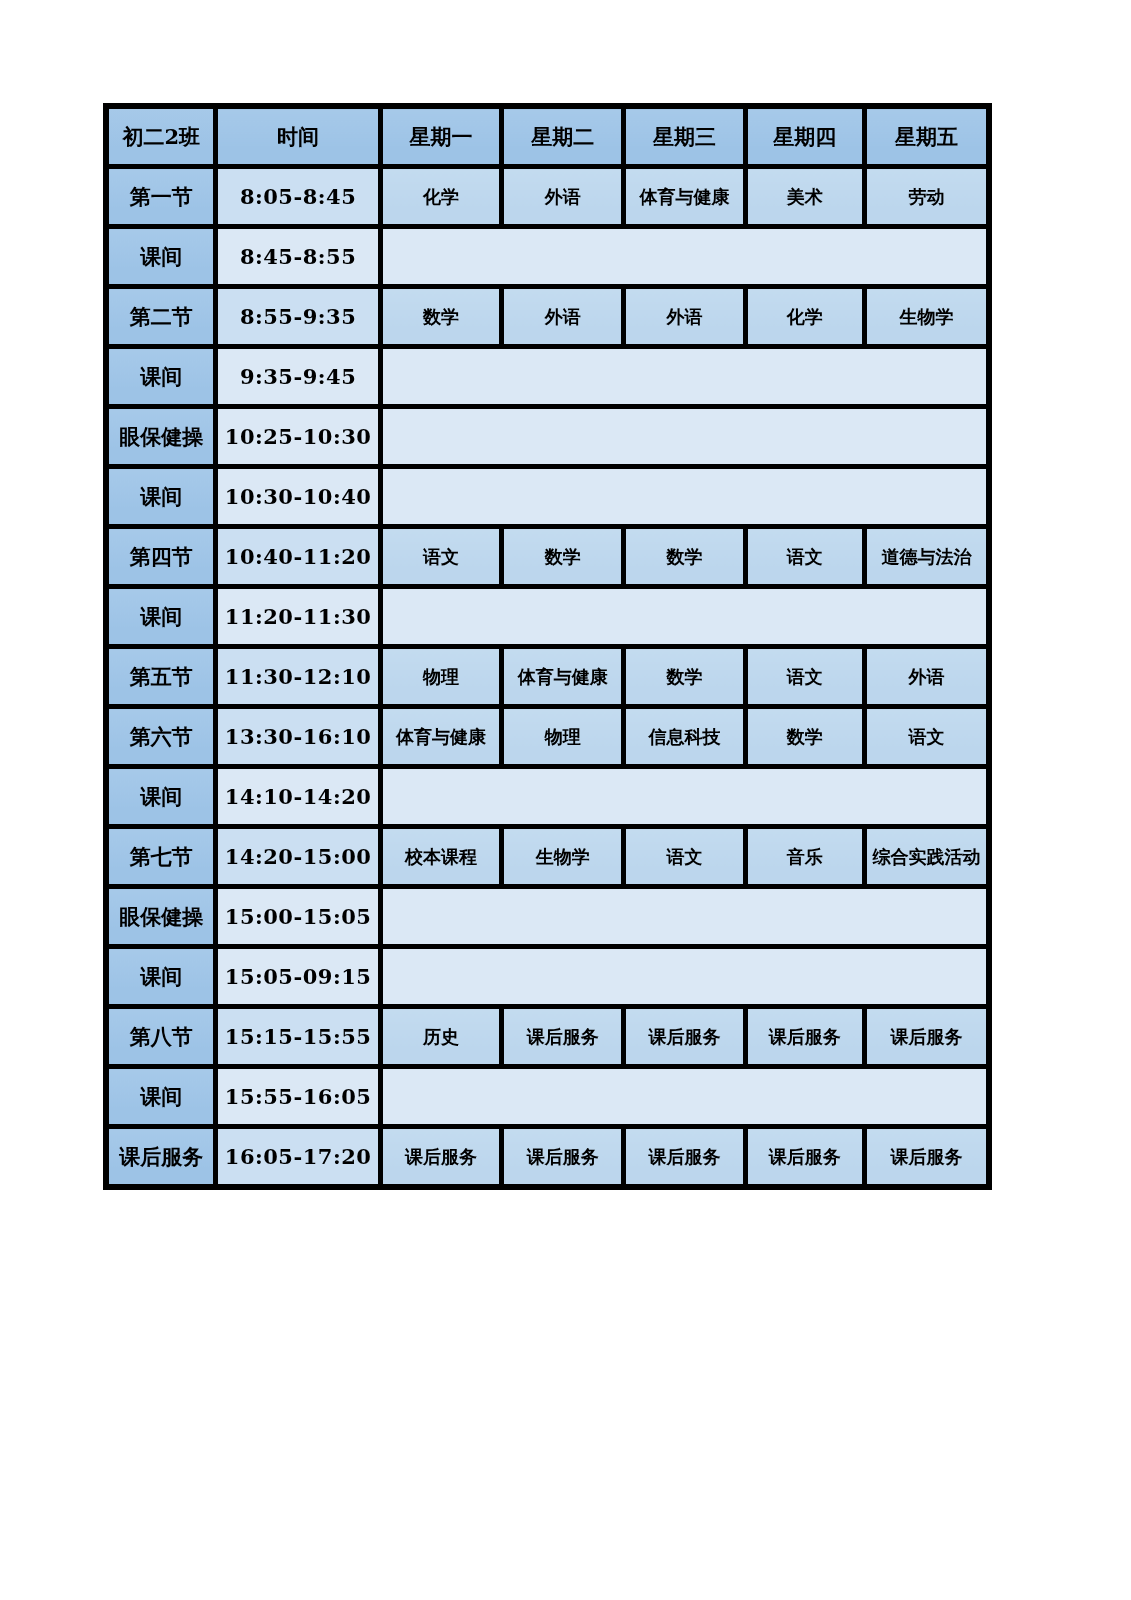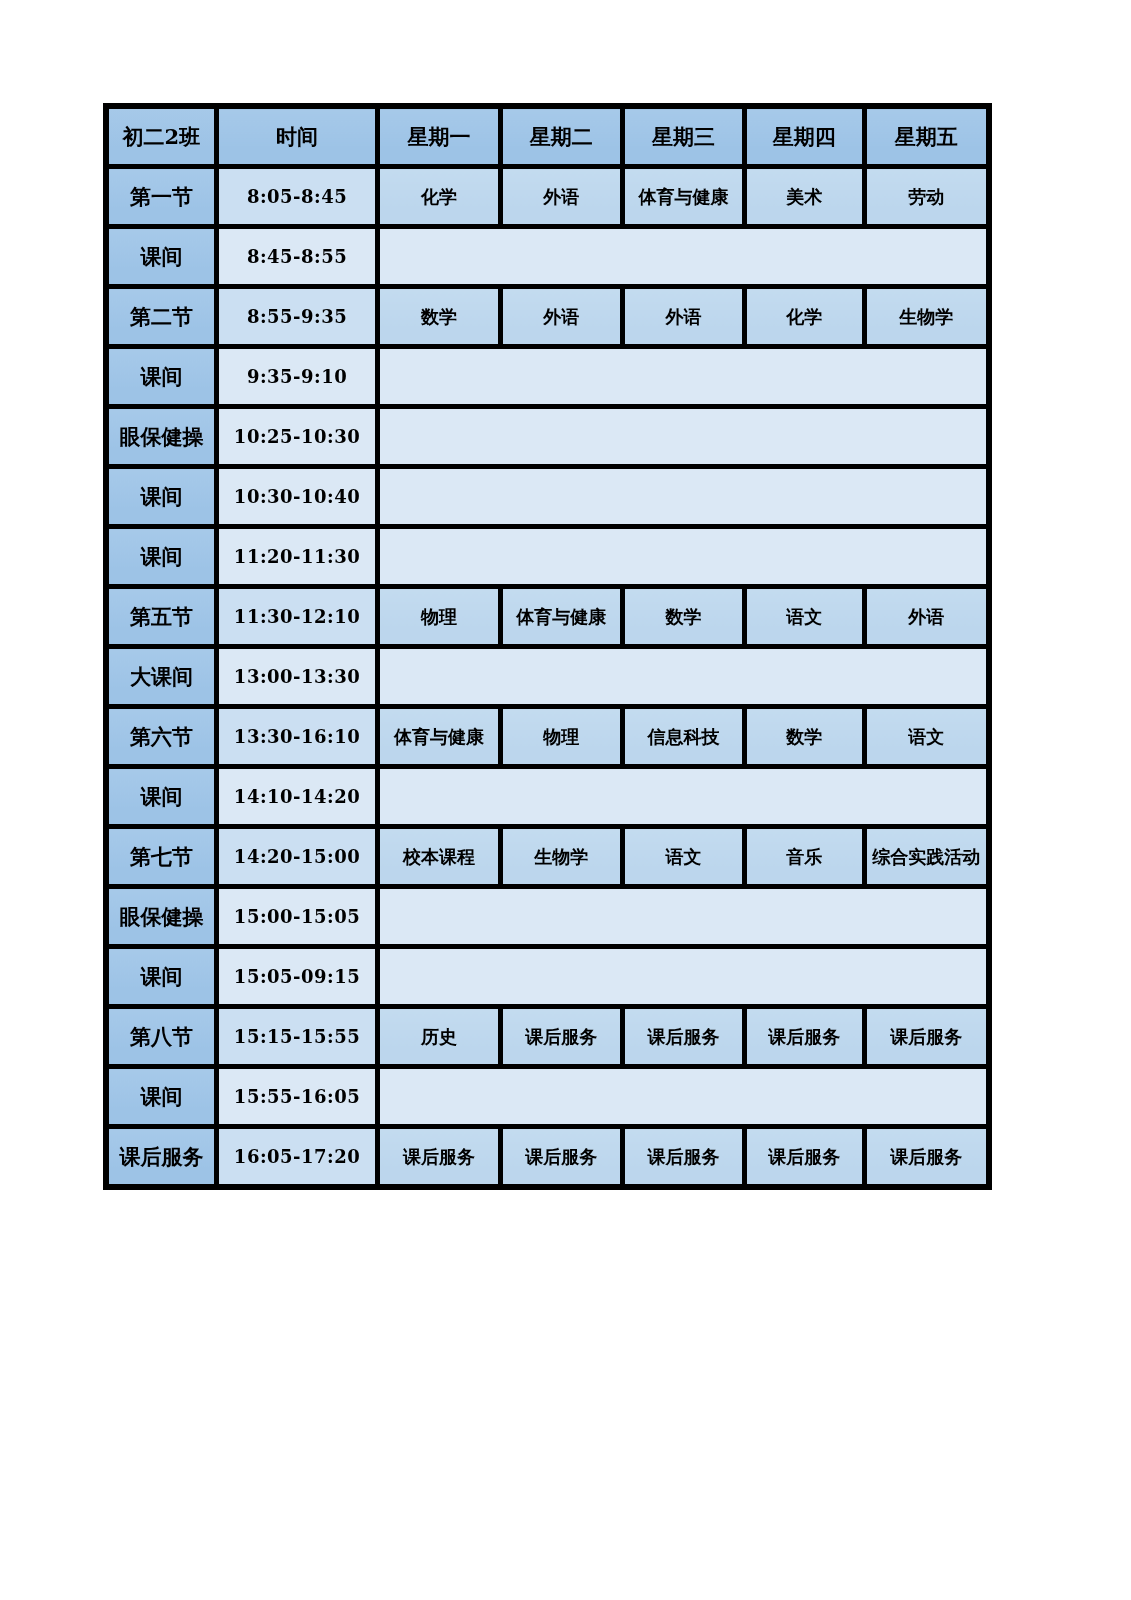--- a/index.html
+++ b/index.html
@@ -37,21 +37,21 @@
   col.c-day   { width: 126px; }
 
   .header-cell {
     background: linear-gradient(180deg, #a6c9e9 0%, var(--header_bg, #9DC3E6) 70%);
     font-size: 21px;
   }
   .label-cell {
     background: linear-gradient(180deg, #a6c9e9 0%, var(--label_bg, #9DC3E6) 70%);
     font-size: 21px;
   }
-  .time-cell { font-size: 18px; letter-spacing: 0.5px; }
+  .time-cell { font-size: 21px; letter-spacing: 0.5px; }
   .lesson-time { background: var(--time_bg, #CBDFF2); }
   .break-time  { background: var(--break_bg, #DBE8F5); }
   .subject-cell {
     background: linear-gradient(180deg, #c3dbef 0%, var(--subject_bg, #BCD6ED) 70%);
     font-size: 18px;
   }
   .merged-cell { background: var(--break_bg, #DBE8F5); }
 </style>
 </head>
 <body>
@@ -95,51 +95,55 @@
           <td class="label-cell">第二节</td>
           <td class="time-cell lesson-time">8:55-9:35</td>
           <td class="subject-cell">数学</td>
           <td class="subject-cell">外语</td>
           <td class="subject-cell">外语</td>
           <td class="subject-cell">化学</td>
           <td class="subject-cell">生物学</td>
         </tr>
         <tr>
           <td class="label-cell">课间</td>
-          <td class="time-cell break-time">9:35-9:10</td>
+          <td class="time-cell break-time">9:35-9:45</td>
           <td class="merged-cell" colspan="5"></td>
         </tr>
         <tr>
           <td class="label-cell">眼保健操</td>
           <td class="time-cell break-time">10:25-10:30</td>
           <td class="merged-cell" colspan="5"></td>
         </tr>
         <tr>
           <td class="label-cell">课间</td>
           <td class="time-cell break-time">10:30-10:40</td>
           <td class="merged-cell" colspan="5"></td>
+        </tr>
+        <tr>
+          <td class="label-cell">第四节</td>
+          <td class="time-cell lesson-time">10:40-11:20</td>
+          <td class="subject-cell">语文</td>
+          <td class="subject-cell">数学</td>
+          <td class="subject-cell">数学</td>
+          <td class="subject-cell">语文</td>
+          <td class="subject-cell">道德与法治</td>
         </tr>
         <tr>
           <td class="label-cell">课间</td>
           <td class="time-cell break-time">11:20-11:30</td>
           <td class="merged-cell" colspan="5"></td>
         </tr>
         <tr>
           <td class="label-cell">第五节</td>
           <td class="time-cell lesson-time">11:30-12:10</td>
           <td class="subject-cell">物理</td>
           <td class="subject-cell">体育与健康</td>
           <td class="subject-cell">数学</td>
           <td class="subject-cell">语文</td>
           <td class="subject-cell">外语</td>
-        </tr>
-        <tr>
-          <td class="label-cell">大课间</td>
-          <td class="time-cell break-time">13:00-13:30</td>
-          <td class="merged-cell" colspan="5"></td>
         </tr>
         <tr>
           <td class="label-cell">第六节</td>
           <td class="time-cell lesson-time">13:30-16:10</td>
           <td class="subject-cell">体育与健康</td>
           <td class="subject-cell">物理</td>
           <td class="subject-cell">信息科技</td>
           <td class="subject-cell">数学</td>
           <td class="subject-cell">语文</td>
         </tr>

